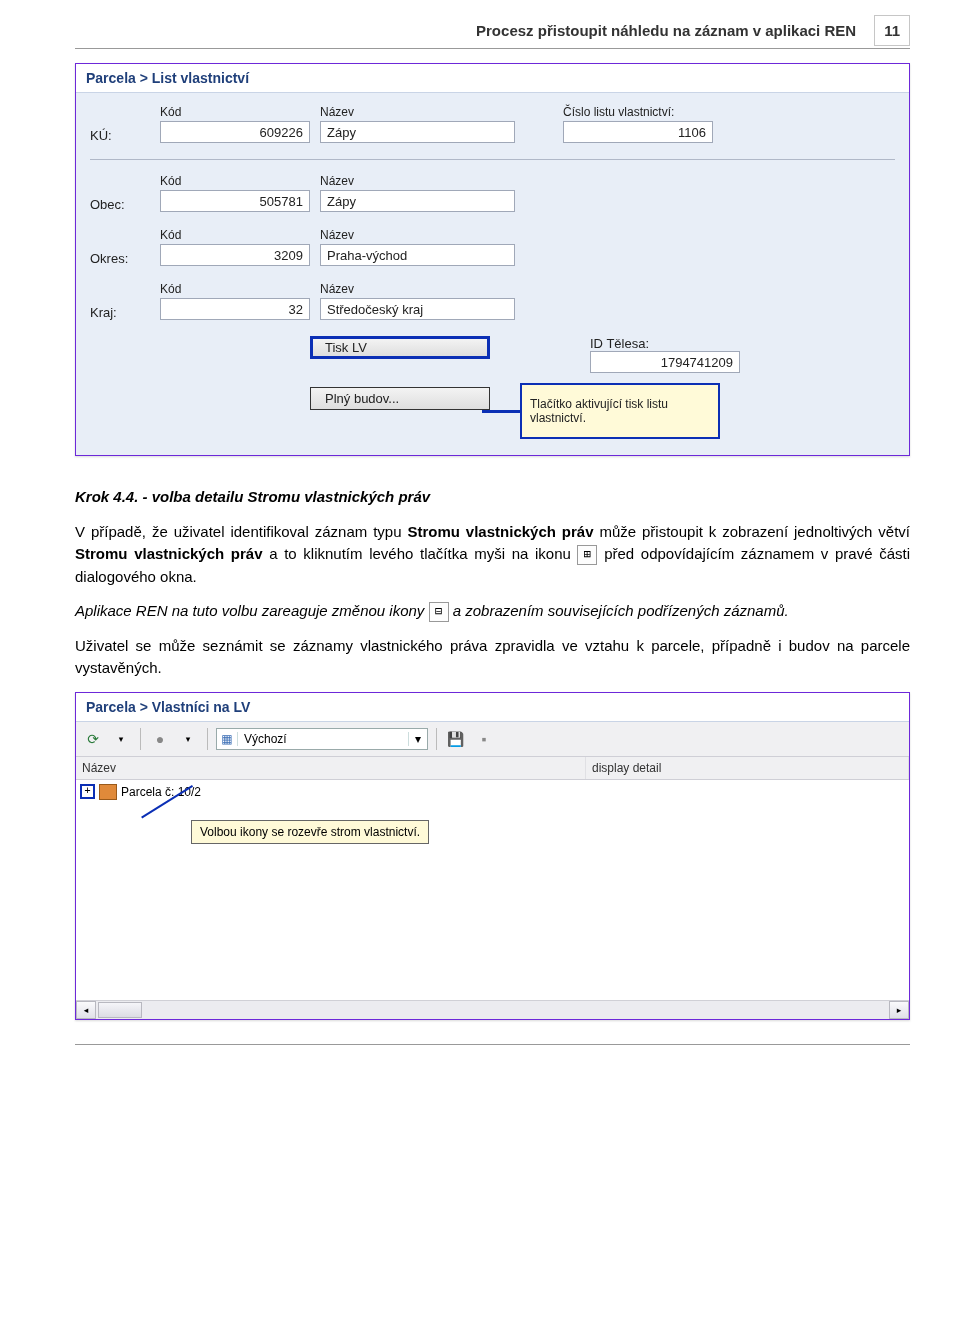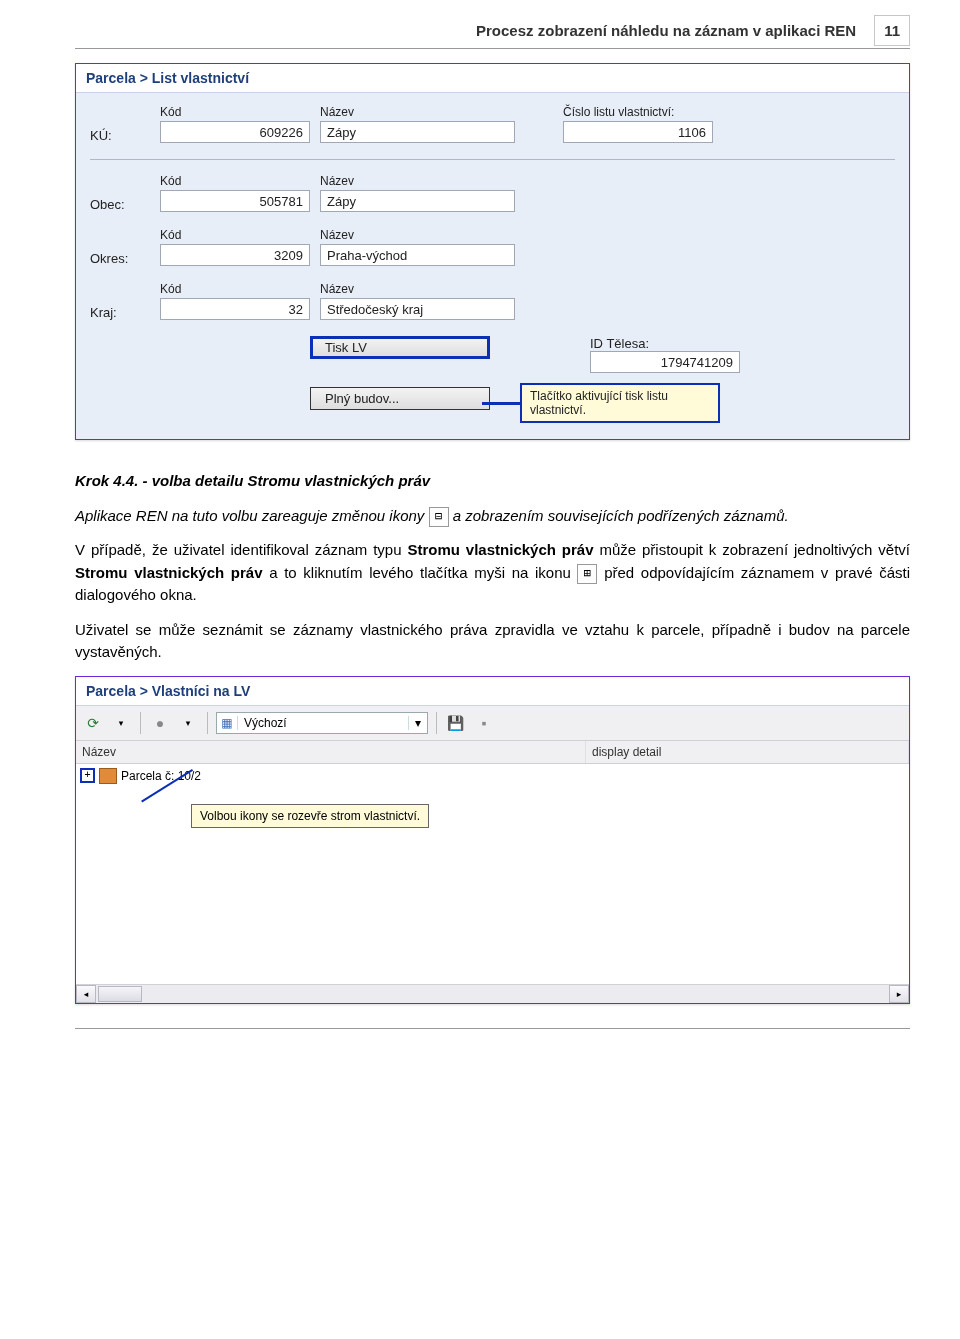--- a/index.html
+++ b/index.html
@@ -87,21 +87,21 @@
     font-size: 13px;
     cursor: default;
   }
   .btn.sel {
     border: 3px solid #0b2fb5;
     padding: 1px 12px;
   }
   .callout-box {
     background: #fffad8;
     border: 2px solid #0b2fb5;
-    padding: 4px 8px;
+    padding: 12px 8px;
     font-size: 12px;
     color: #222;
     max-width: 180px;
   }
   .btn-stack { display: flex; flex-direction: column; gap: 28px; width: 180px;}
   .id-wrap { display: flex; flex-direction: column; align-items: flex-start; margin-left: 30px;}
 
   .body-text { font-size: 15px; line-height: 1.5; margin-top: 30px;}
   .body-text p { margin: 12px 0; text-align: justify; color: #000; }
   .body-text b { font-weight: bold;}
@@ -218,21 +218,21 @@
   .connector-h {
     height: 0; border-top: 3px solid #0b2fb5;
   }
 </style>
 </head>
 <body>
 
 <div class="page">
 
   <div class="header">
-    <div class="header-title">Procesz zobrazení náhledu na záznam v aplikaci REN</div>
+    <div class="header-title">Procesz přistoupit náhledu na záznam v aplikaci REN</div>
     <div class="page-num-box">11</div>
   </div>
 
   <div class="app-window">
     <div class="wnd-title">Parcela &gt; List vlastnictví</div>
     <div class="wnd-body">
 
       <div class="row">
         <div class="label-col">KÚ:</div>
         <div class="field-group">
@@ -304,29 +304,29 @@
             <div class="connector-h" style="width:38px; margin-left:-38px;"></div>
             <div class="callout-box">Tlačítko aktivující tisk listu vlastnictví.</div>
           </div>
         </div>
       </div>
     </div>
   </div>
 
   <div class="body-text">
     <p class="krok">Krok 4.4. - volba detailu Stromu vlastnických práv</p>
+    <p>
+      <span>V případě, že uživatel identifikoval záznam typu </span><b>Stromu vlastnických práv</b><span>  může přistoupit k zobrazení jednoltivých větví </span><b>Stromu vlastnických práv</b><span> a to kliknutím levého tlačítka myši na ikonu </span>
+      <span class="tree-icon">⊞</span>
+      <span> před odpovídajícím záznamem v pravé části dialogového okna.</span>
+    </p>
     <p style="font-style:italic;">
       <span>Aplikace REN na tuto volbu zareaguje změnou ikony </span>
       <span class="tree-icon">⊟</span>
       <span> a zobrazením souvisejících podřízených záznamů.</span>
-    </p>
-    <p>
-      <span>V případě, že uživatel identifikoval záznam typu </span><b>Stromu vlastnických práv</b><span>  může přistoupit k zobrazení jednoltivých větví </span><b>Stromu vlastnických práv</b><span> a to kliknutím levého tlačítka myši na ikonu </span>
-      <span class="tree-icon">⊞</span>
-      <span> před odpovídajícím záznamem v pravé části dialogového okna.</span>
     </p>
     <p>Uživatel se může seznámit se záznamy vlastnického práva zpravidla ve vztahu k parcele, případně i budov na parcele vystavěných.</p>
   </div>
 
   <div class="app-window" style="margin-top:8px;">
     <div class="wnd-title">Parcela &gt; Vlastníci na LV</div>
 
     <div class="toolbar">
       <span class="tb-icon" style="color:#2a7a3a;">⟳</span>
       <span class="tb-icon" style="font-size:9px;">▾</span>

